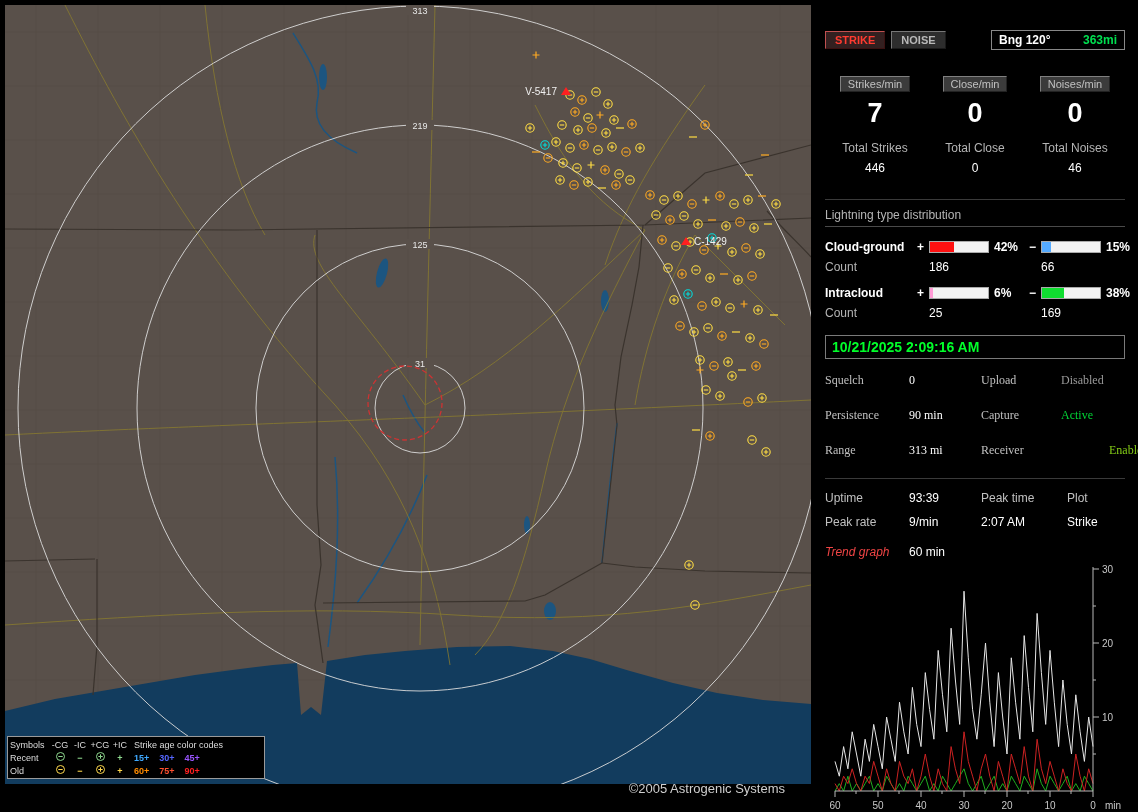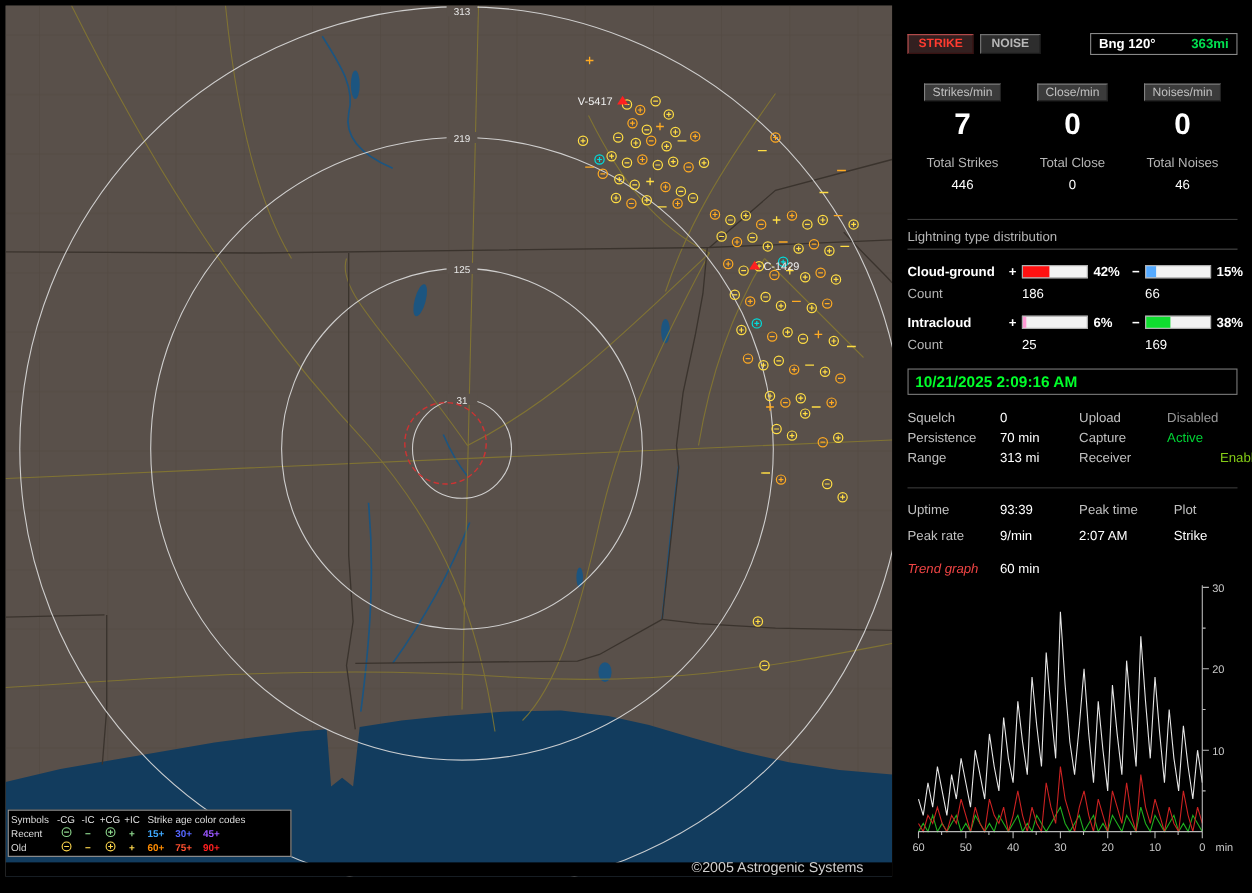--- a/index.html
+++ b/index.html
@@ -51,21 +51,21 @@
   .bar-track{height:10px;background:#f2f2f2;border:1px solid #aaa;position:relative;}
   .bar-fill{height:100%;display:block;}
   .dist-pct{color:#fff;font-weight:bold;padding-left:5px;}
   .count-row{display:grid;grid-template-columns:104px 112px 1fr;height:20px;align-items:center;margin-bottom:6px;}
   .count-label{color:#b5b5b5;}
   .count-val{color:#fff;}
 
   #datetime-box{margin-top:12px;border:1px solid #7a7a7a;padding:3px 6px;
                 color:#00ff2a;font-weight:bold;font-size:14px;}
 
-  #settings{display:grid;grid-template-columns:84px 72px 80px 1fr;row-gap:4px;margin-top:14px;}
+  #settings{display:grid;grid-template-columns:84px 72px 80px 1fr;row-gap:20px;margin-top:14px;font-family:Liberation Serif, serif;}
   .set-label{color:#c0c0c0;}
   .set-value{color:#fff;}
 
   #uptime{display:grid;grid-template-columns:84px 72px 86px 1fr;row-gap:10px;margin-top:20px;
           border-top:1px solid #3a3a3a;padding-top:12px;}
 
   #trend-head{margin-top:16px;display:grid;grid-template-columns:84px 1fr;}
   #trend-label{color:#ef4444;font-style:italic;}
   #trend-window{color:#fff;}
   #trend-graph{margin-top:4px;cursor:default;}
@@ -497,21 +497,21 @@
 
       <div id="datetime-box">10/21/2025 2:09:16 AM</div>
 
       <div id="settings">
         <span class="set-label">Squelch</span>
         <span class="set-value">0</span>
         <span class="set-label">Upload</span>
         <span class="set-value" style="color: rgb(154, 154, 154);">Disabled</span>
 
         <span class="set-label">Persistence</span>
-        <span class="set-value">70 min</span>
+        <span class="set-value">90 min</span>
         <span class="set-label">Capture</span>
         <span class="set-value" style="color: rgb(0, 212, 53);">Active</span>
 
         <span class="set-label">Range</span>
         <span class="set-value">313 mi</span>
         <span class="set-label">Receiver</span>
         <span class="set-value" style="color: #84cc16; margin-left: 48px;">Enabled</span>
       </div>
 
       <div id="uptime">

